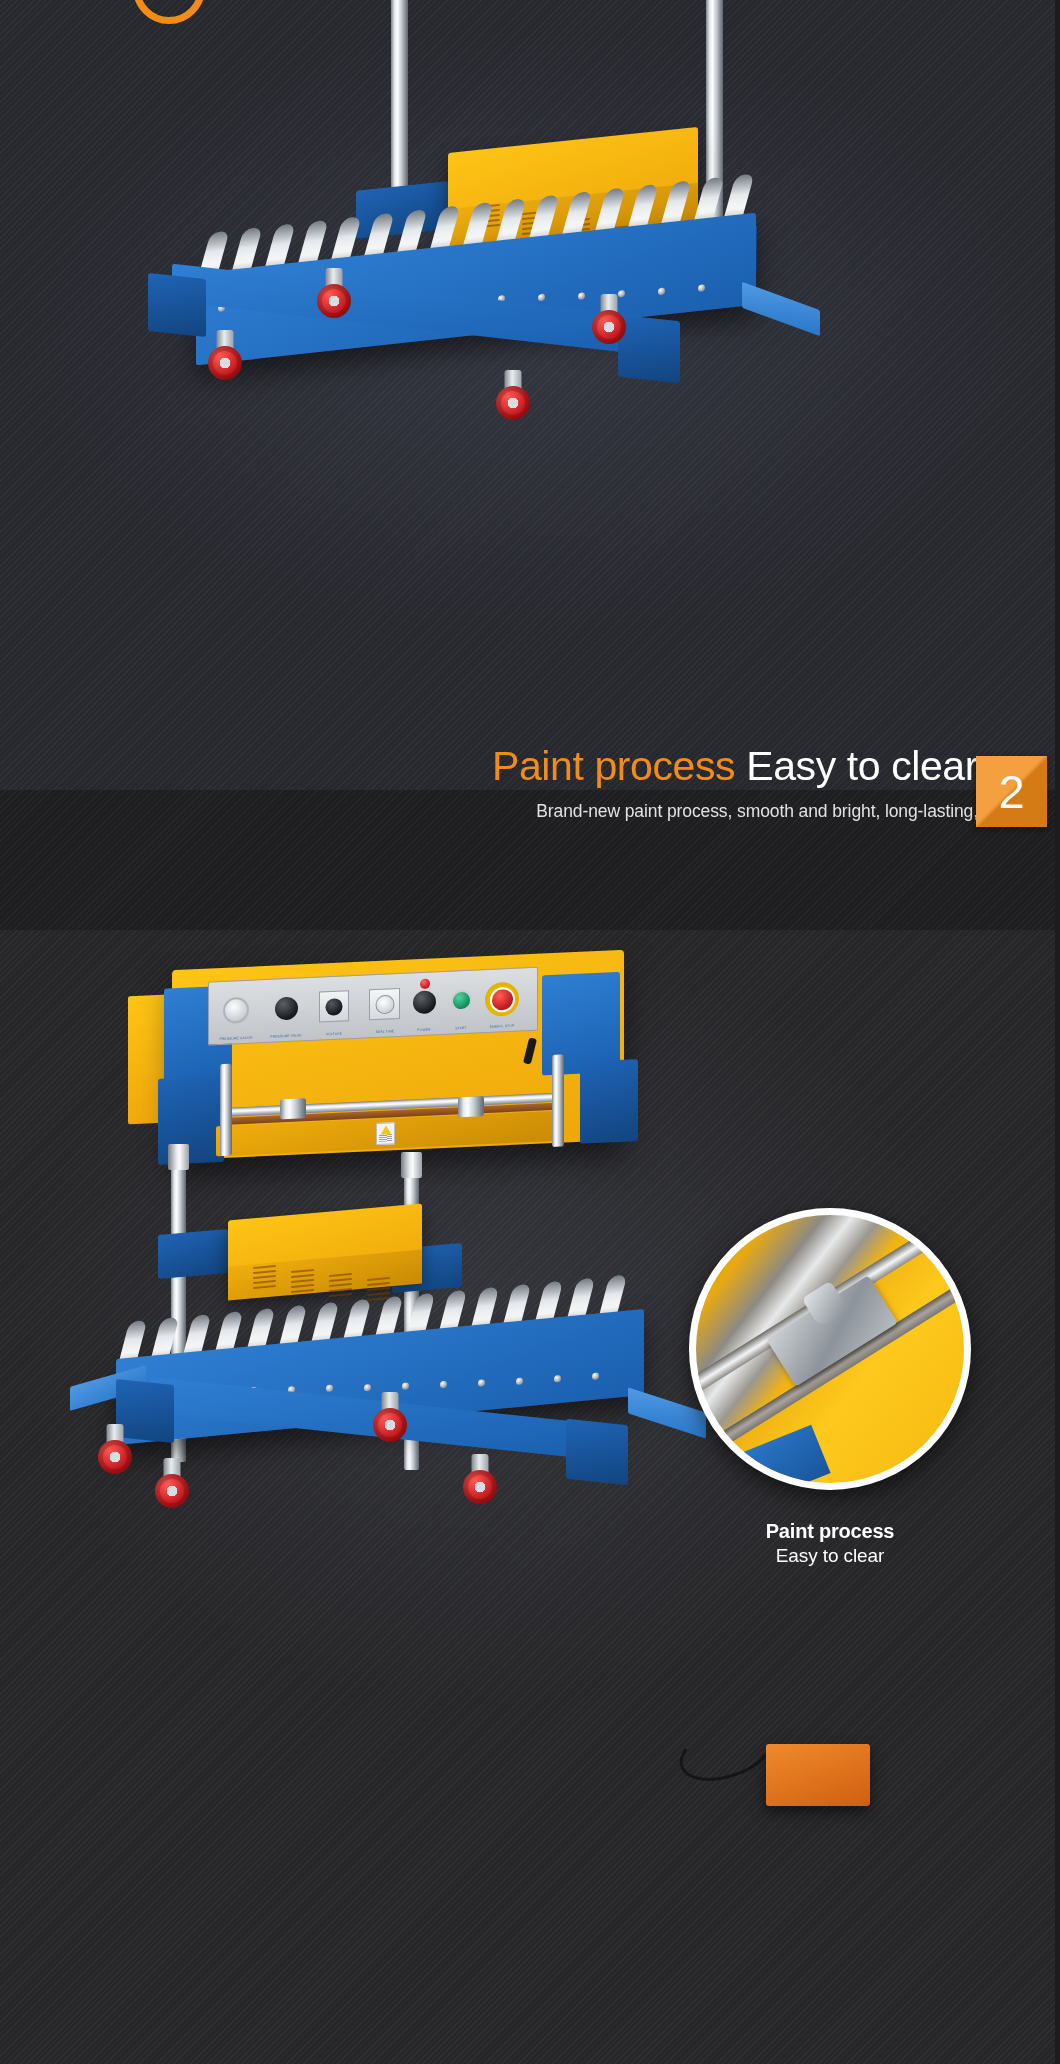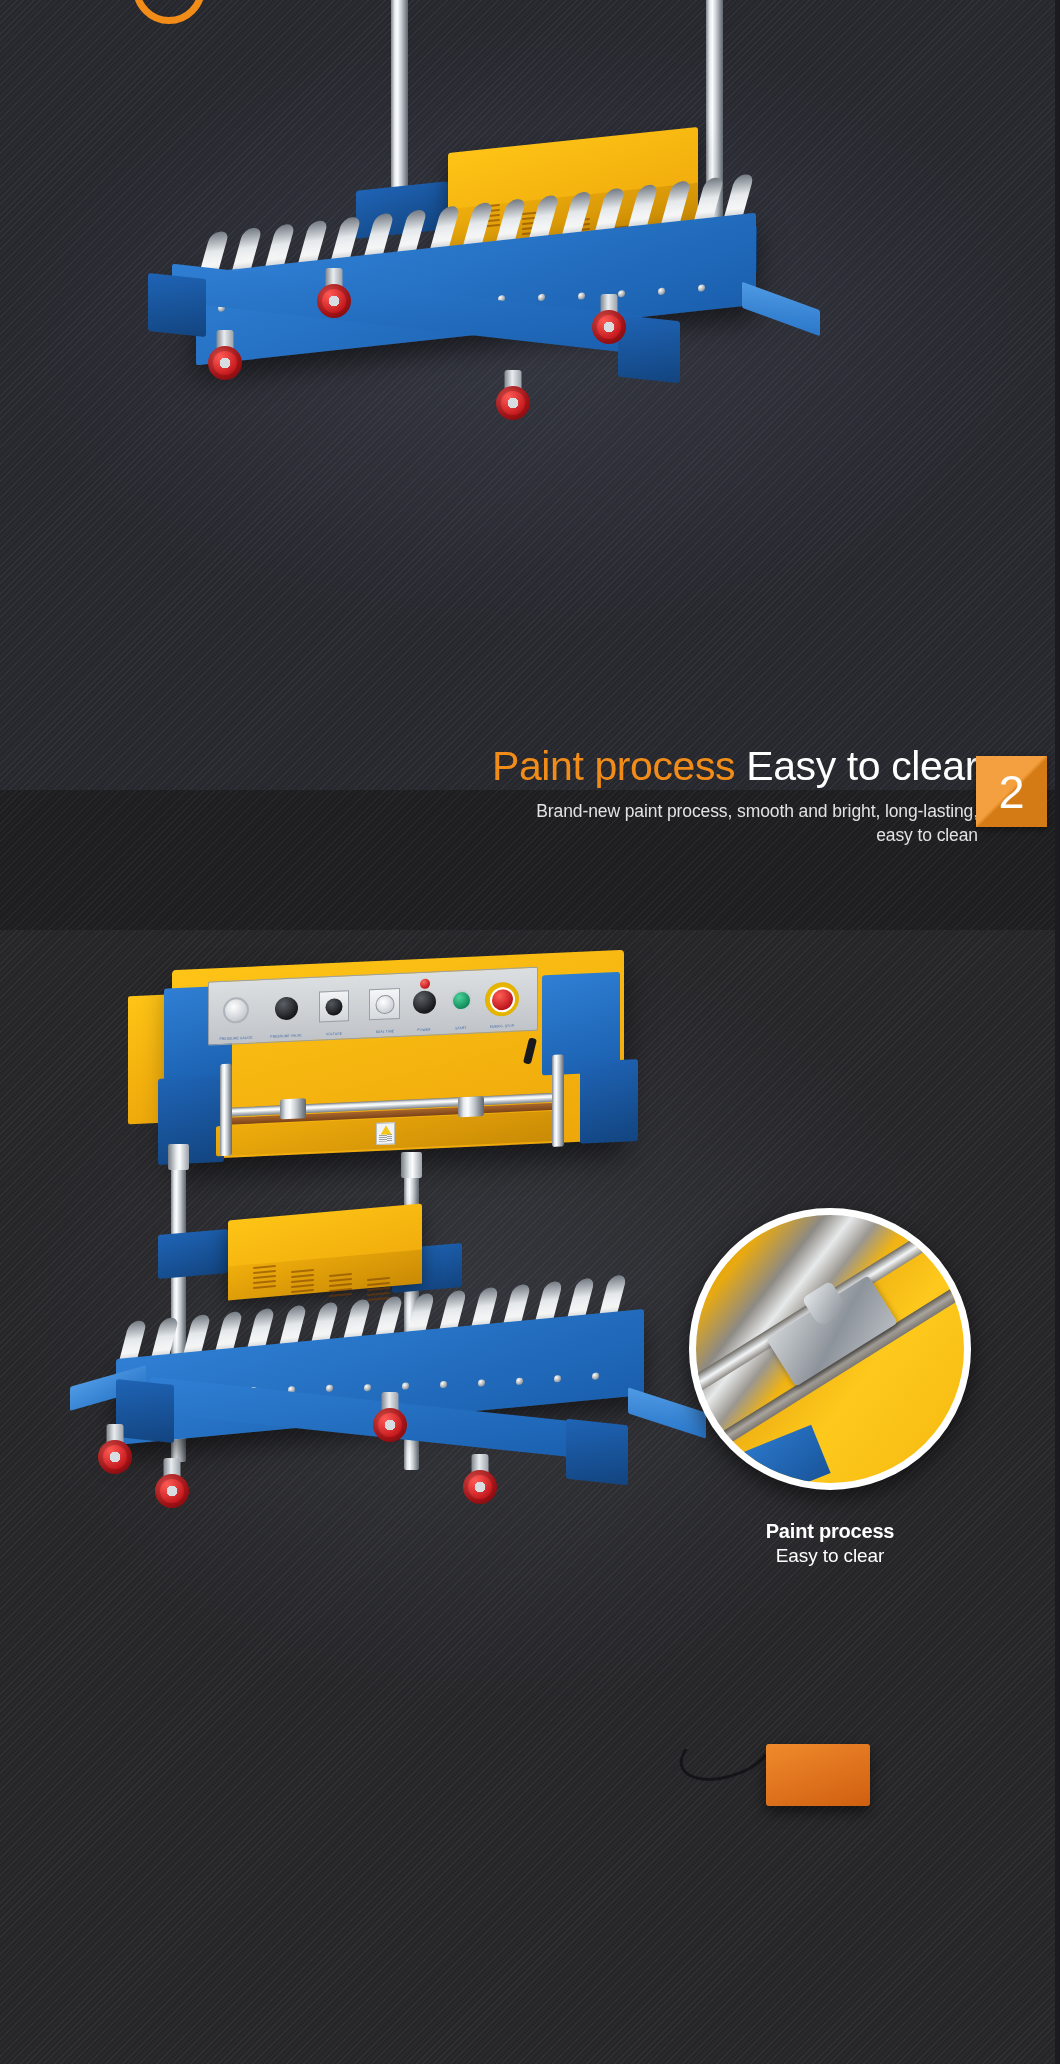--- a/index.html
+++ b/index.html
@@ -520,21 +520,20 @@
     </div>
   </div>
 
   <div class="headline">
     <div class="title">
       <span class="accent">Paint process</span>
       <span class="plain">Easy to clear</span>
     </div>
     <div class="sub">
       <div>Brand-new paint process, smooth and bright, long-lasting,</div>
-      <div>easy to clean</div>
     </div>
     <div class="num-badge">2</div>
   </div>
 
   <div class="shot-bot">
 
     <div class="sealer">
 
       <div class="yellow" style="position:absolute; left:0px; top:24px; width:74px; height:128px; border-radius:2px;"></div>
 

